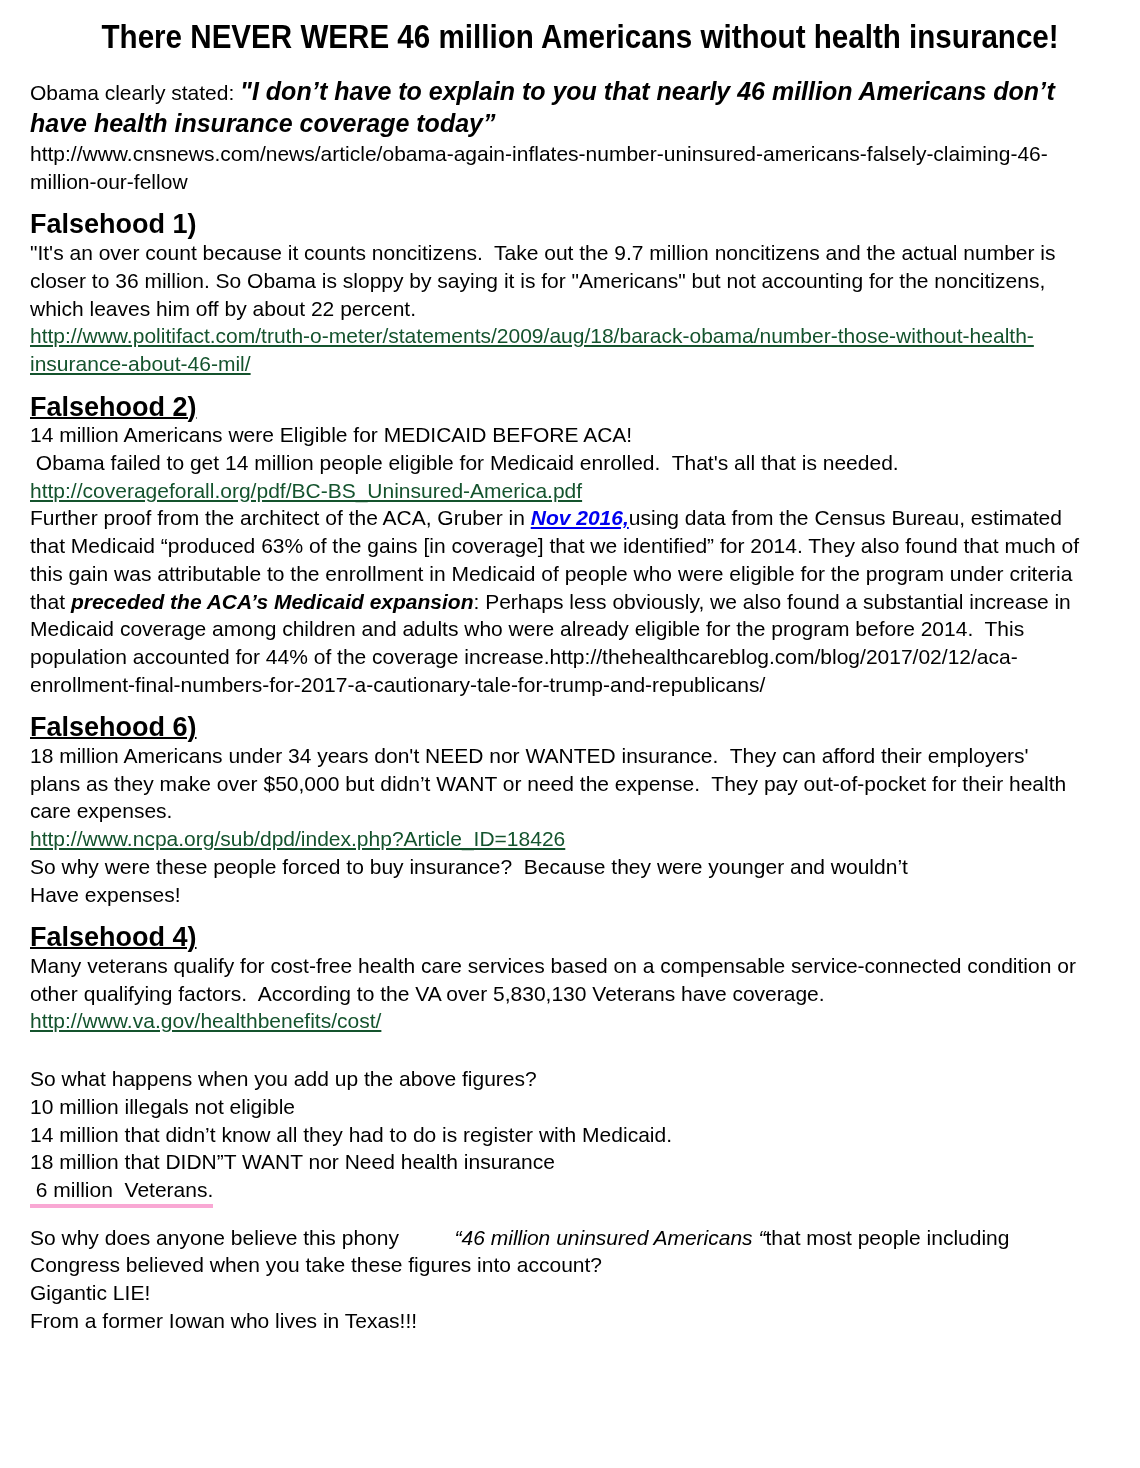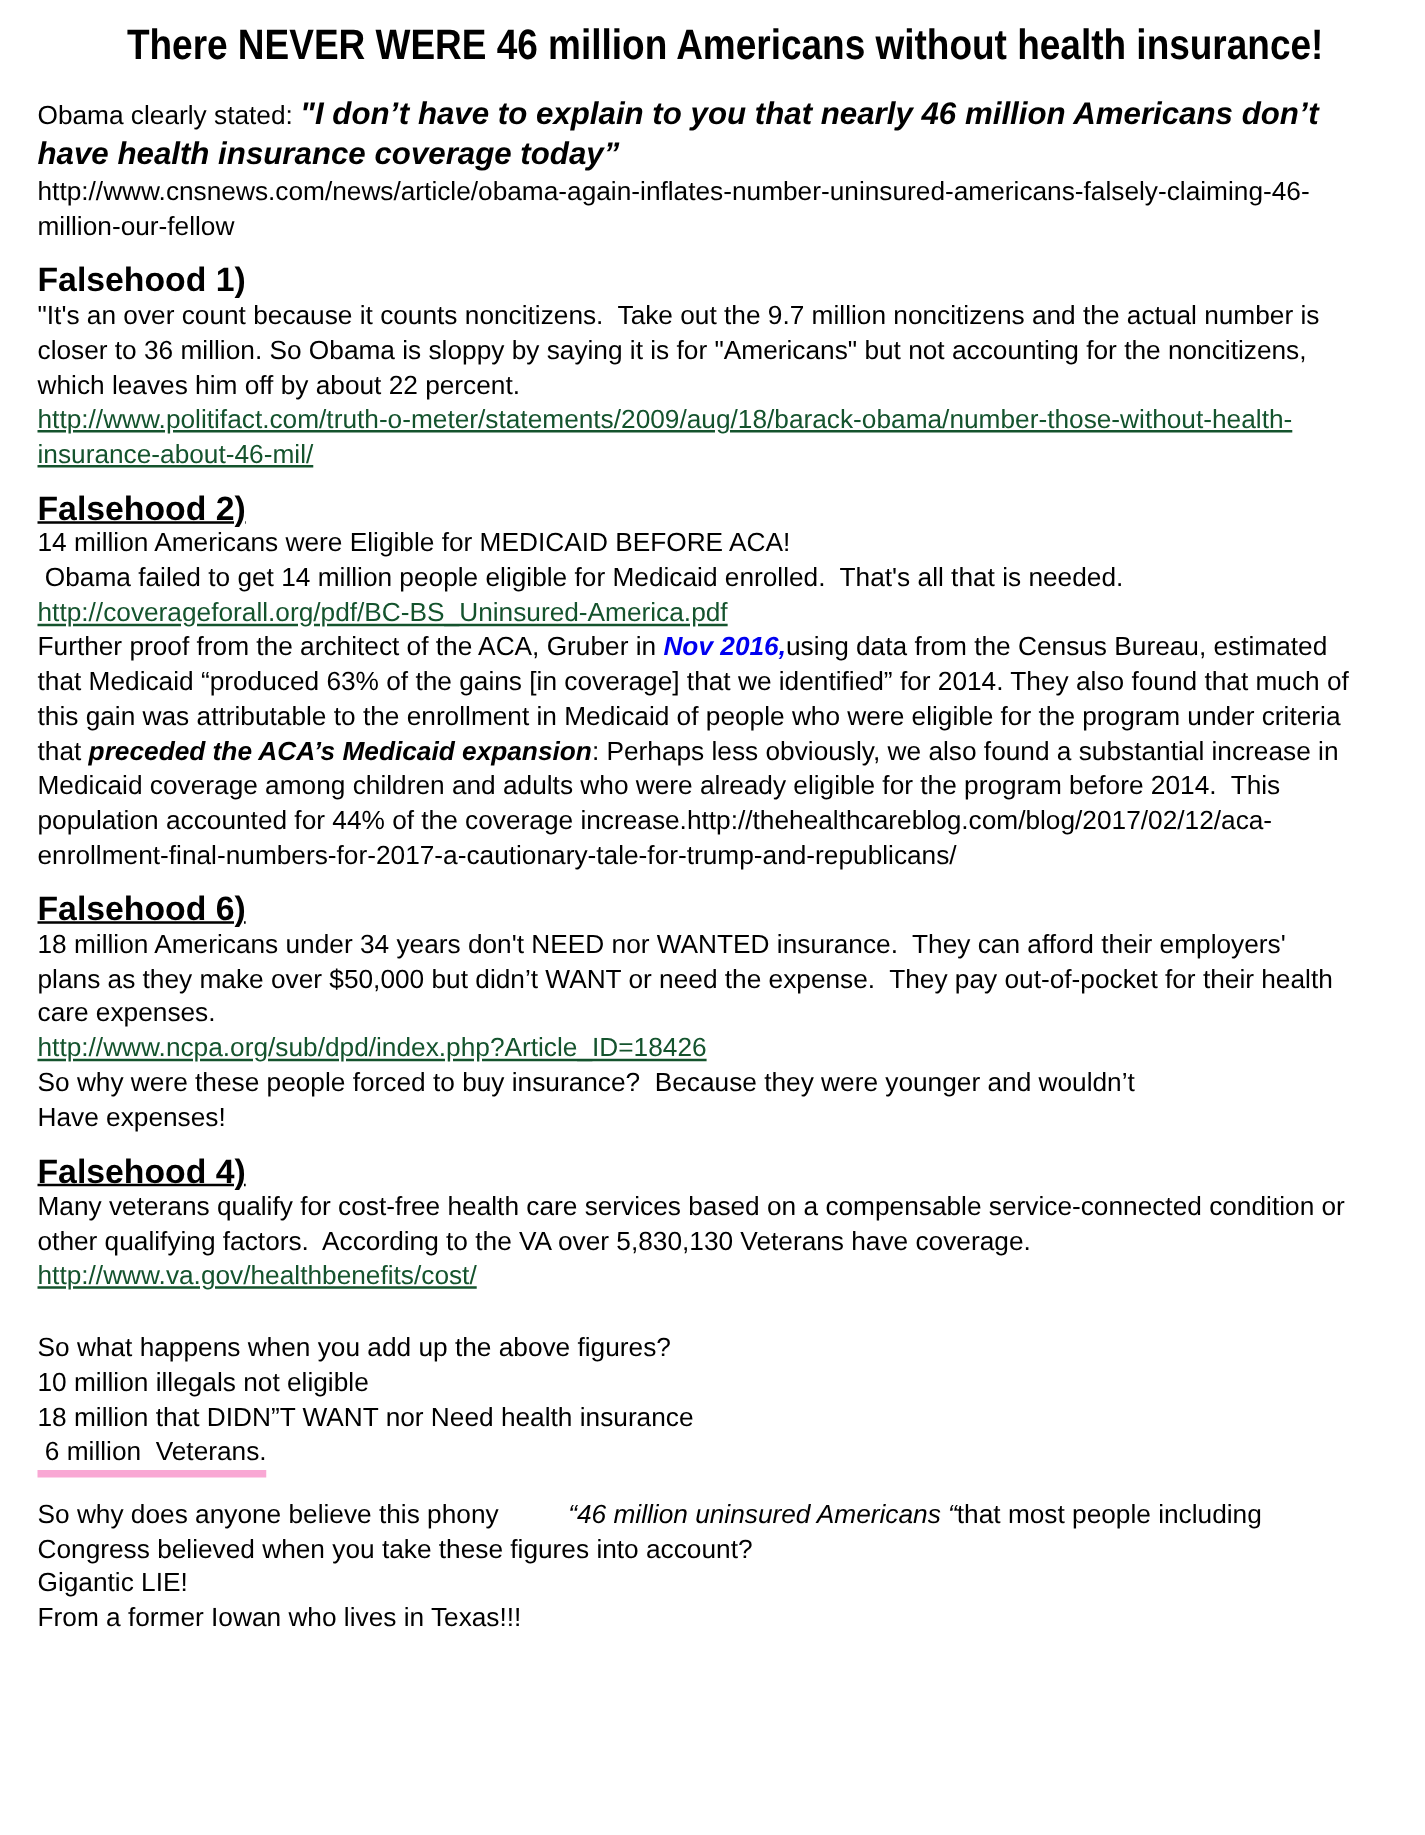--- a/index.html
+++ b/index.html
@@ -8,24 +8,24 @@
   .title{text-align:center;margin:0;}
   .title-inner{display:inline-block;font-weight:bold;font-size:34px;line-height:44px;white-space:nowrap;transform:scaleX(0.87);transform-origin:50% 50%;}
   .para{margin:0;font-size:21px;line-height:27.7px;white-space:pre-wrap;overflow-wrap:break-word;}
   .intro{margin-top:18px;line-height:31px;}
   .quote{font-weight:bold;font-style:italic;font-size:25px;}
   .heading{margin:16px 0 0 0;font-size:27px;font-weight:bold;line-height:27.7px;}
   .underlined{text-decoration:underline;text-decoration-thickness:2px;}
   .b{font-weight:normal;}
   .bi{font-weight:bold;font-style:italic;}
   .i{font-style:italic;margin-left:44px;}
-  .nov{color:#0000f0;font-weight:bold;font-style:italic;}
+  .nov{color:#0000f0;font-weight:bold;font-style:italic;text-decoration:underline;}
   a.link{color:#14532d;text-decoration:underline;cursor:pointer;}
   .misspelled{text-decoration:underline;text-decoration-style:wavy;text-decoration-color:#e00000;text-decoration-thickness:1px;text-underline-offset:3px;}
-  .sum-underline{display:inline-block;border-bottom:6px solid #f9a8d4;}
+  .sum-underline{display:inline-block;border-bottom:4px solid #f9a8d4;}
   .mt-sum{margin-top:30px;}
   .mt-conc{margin-top:16px;}
 </style>
 </head>
 <body>
 
 <div class="page">
 
   <h1 class="title"><span class="title-inner">There NEVER WERE 46 million Americans without health insurance!</span></h1>
 
@@ -47,20 +47,21 @@
   <p class="para"><a class="link">http://www.ncpa.org/sub/dpd/index.php?Article_ID=18426</a></p>
   <p class="para">So why were these people forced to buy insurance?  Because they were younger and wouldn’t
 Have expenses!</p>
 
   <h2 class="heading underlined">Falsehood 4)</h2>
   <p class="para">Many veterans qualify for cost-free health care services based on a compensable service-connected condition or other qualifying factors.  According to the VA over 5,830,130 Veterans have coverage.</p>
   <p class="para"><a class="link">http://www.va.gov/healthbenefits/cost/</a></p>
 
   <p class="para mt-sum">So what happens when you add up the above figures?</p>
   <p class="para">10 million illegals not eligible</p>
+  <p class="para">14 million that didn’t know all they had to do is register with Medicaid.</p>
   <p class="para">18 million that DIDN”T WANT nor Need health insurance</p>
   <p class="para"><span class="sum-underline"> 6 million  Veterans.</span></p>
 
   <p class="para mt-conc"><span>So why does anyone believe this phony  </span><span class="i">“46 million uninsured Americans “</span><span>that most people including Congress believed when you take these figures into account?</span></p>
   <p class="para">Gigantic LIE!</p>
   <p class="para">From a former Iowan who lives in Texas!!!</p>
 
 </div>
 
 </body></html>

